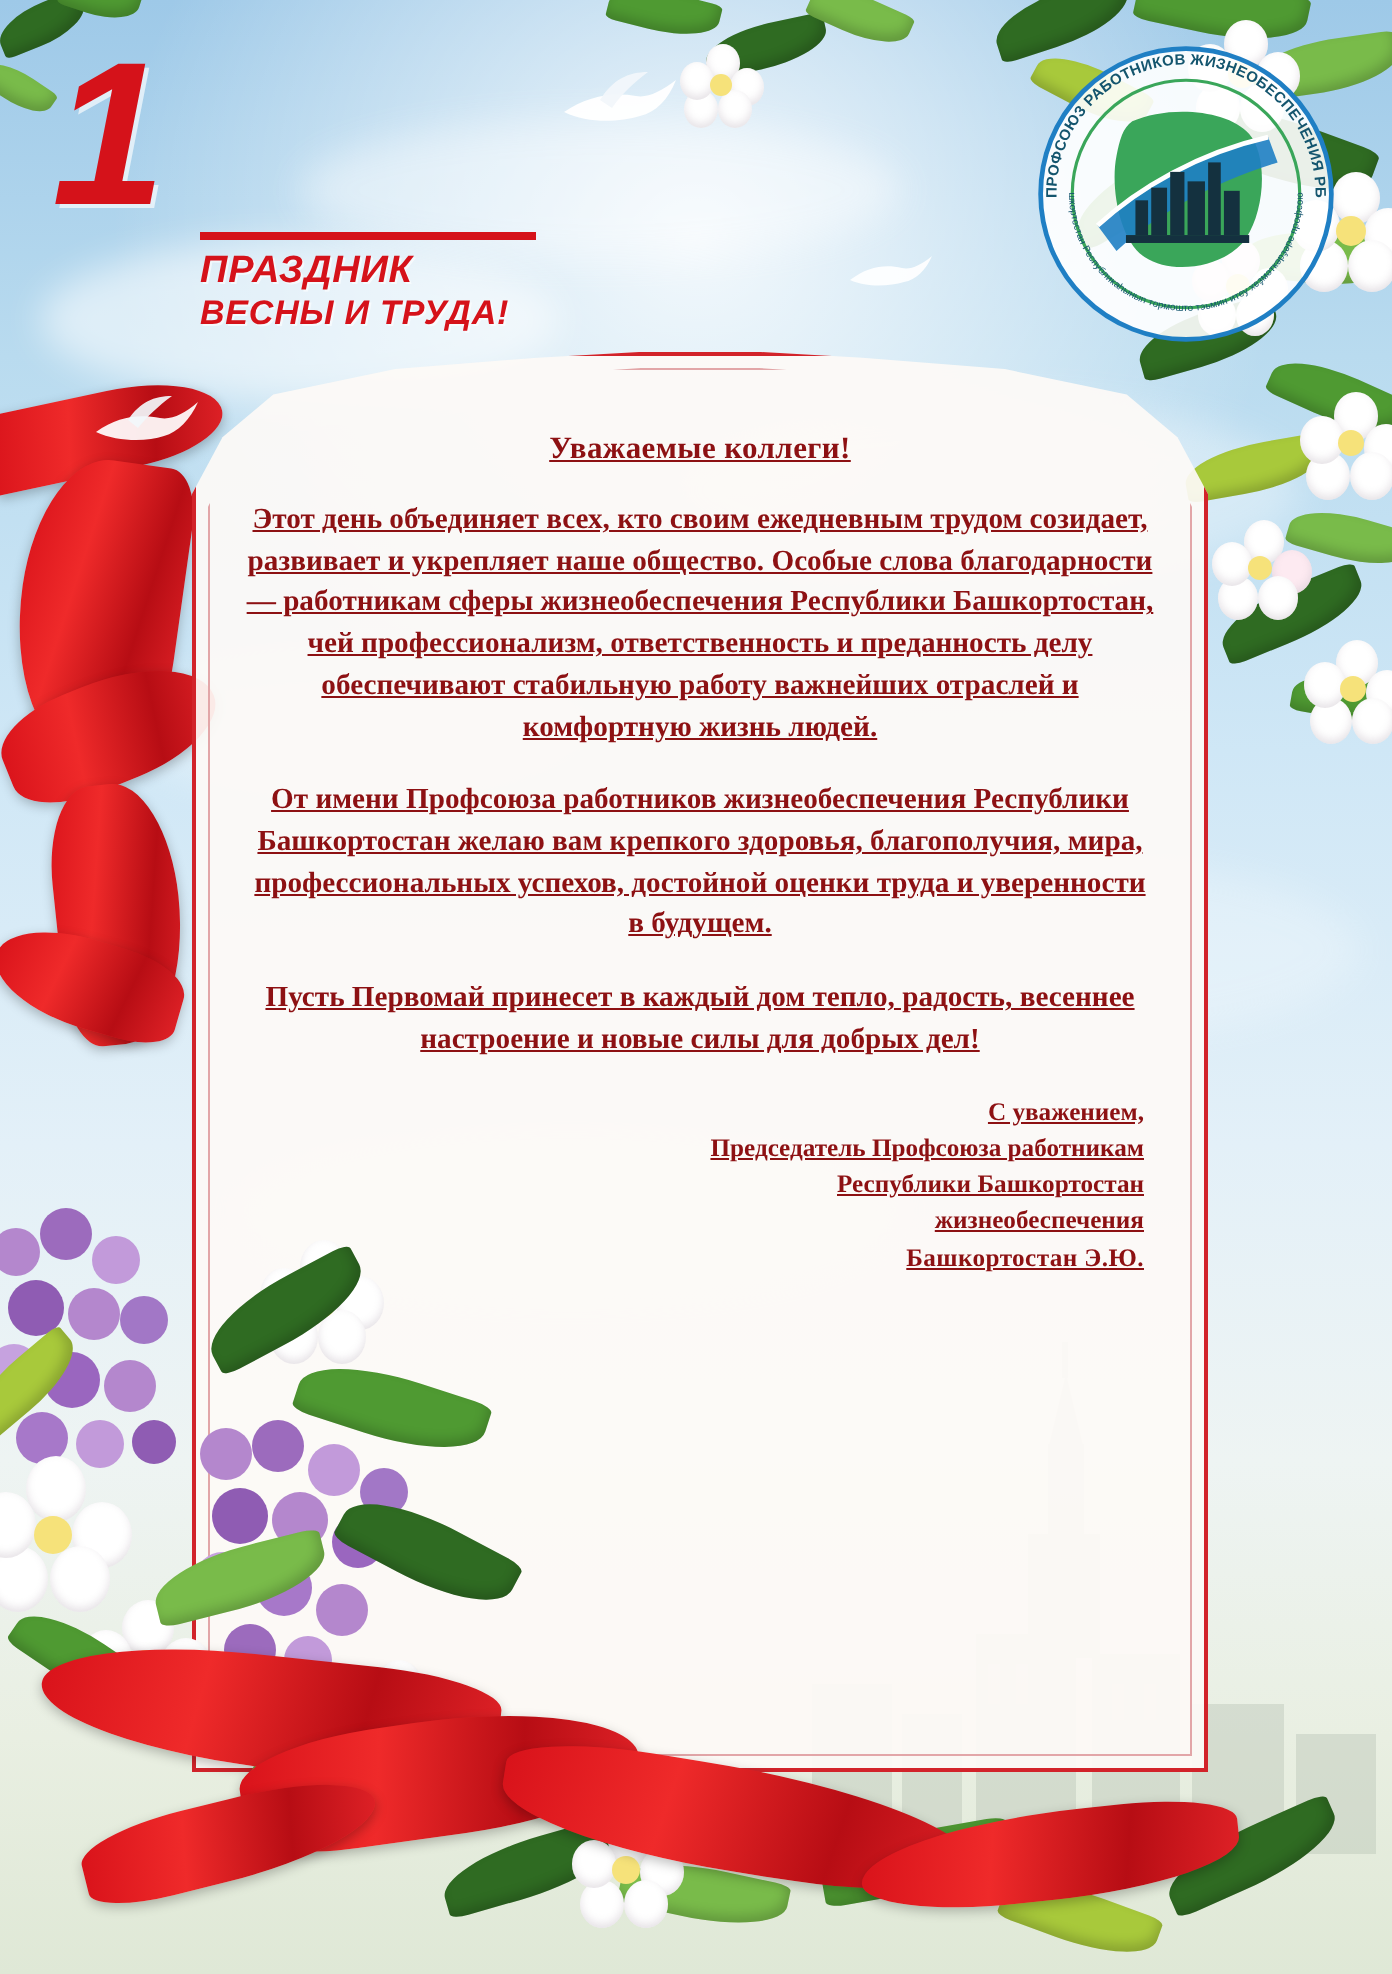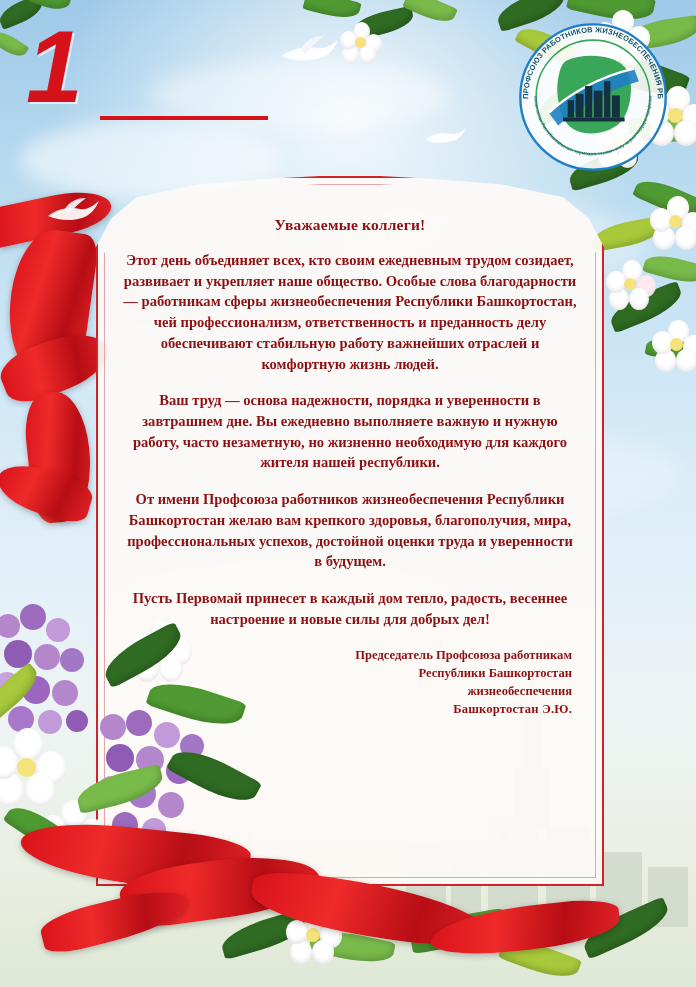--- a/index.html
+++ b/index.html
@@ -192,20 +192,21 @@
     );
   }
   .card-content {
     position: absolute;
     left: 26px;
     right: 26px;
     top: 34px;
     bottom: 16px;
     color: #8d1113;
     text-align: center;
+    text-decoration: underline;
   }
   .greeting {
     font-size: 15.5px;
     font-weight: bold;
     margin: 6px 0 16px 0;
     letter-spacing: .2px;
   }
   .lead {
     font-size: 15px;
     font-weight: bold;
@@ -477,20 +478,24 @@
     <svg width="44" height="24" viewBox="0 0 44 24">
       <path d="M1 16 C10 9, 19 8, 27 10 C31 11, 36 9, 42 4 C39 11, 34 16, 28 17 C21 19, 10 20, 1 16 Z" fill="#ffffff" opacity="0.9"></path>
     </svg>
   </div>
 
   <div class="title-block">
     <div class="title-main">
       <span class="title-one">1</span>
     </div>
     <div class="title-rule"></div>
+    <div class="title-sub">
+      <div class="l1">ПРАЗДНИК</div>
+      <div class="l2">ВЕСНЫ И ТРУДА!</div>
+    </div>
   </div>
 
   <div class="emblem">
     <svg viewBox="0 0 200 200">
       <defs>
         <path id="arcTop" d="M 18,100 A 82,82 0 0 1 182,100"></path>
         <path id="arcBottom" d="M 26,100 A 74,74 0 0 0 174,100"></path>
       </defs>
       <circle cx="100" cy="100" r="92" fill="#ffffff" opacity="0.9"></circle>
       <circle cx="100" cy="100" r="92" fill="none" stroke="#1f7fc4" stroke-width="3"></circle>
@@ -519,24 +524,24 @@
       </text>
     </svg>
   </div>
 
   <div class="card-wrap">
     <div class="card-shape"></div>
     <div class="card-inner-border"></div>
     <div class="card-content">
       <div class="greeting">Уважаемые коллеги!</div>
       <p class="para">Этот день объединяет всех, кто своим ежедневным трудом созидает, развивает и укрепляет наше общество. Особые слова благодарности — работникам сферы жизнеобеспечения Республики Башкортостан, чей профессионализм, ответственность и преданность делу обеспечивают стабильную работу важнейших отраслей и комфортную жизнь людей.</p>
-      <p class="para">Ваш труд — основа надежности, порядка и уверенности в завтрашнем дне. Вы ежедневно выполняете важную и нужную работу, часто незаметную, но жизненно необходимую для каждого жителя нашей республики.</p>
       <p class="para">От имени Профсоюза работников жизнеобеспечения Республики Башкортостан желаю вам крепкого здоровья, благополучия, мира, профессиональных успехов, достойной оценки труда и уверенности в будущем.</p>
       <p class="para">Пусть Первомай принесет в каждый дом тепло, радость, весеннее настроение и новые силы для добрых дел!</p>
       <div class="sign">
+        <div>С уважением,</div>
         <div>Председатель Профсоюза работникам</div>
         <div>Республики Башкортостан</div>
         <div>жизнеобеспечения</div>
         <div class="sign-name">Башкортостан Э.Ю.</div>
       </div>
     </div>
   </div>
 
 </div>
 

